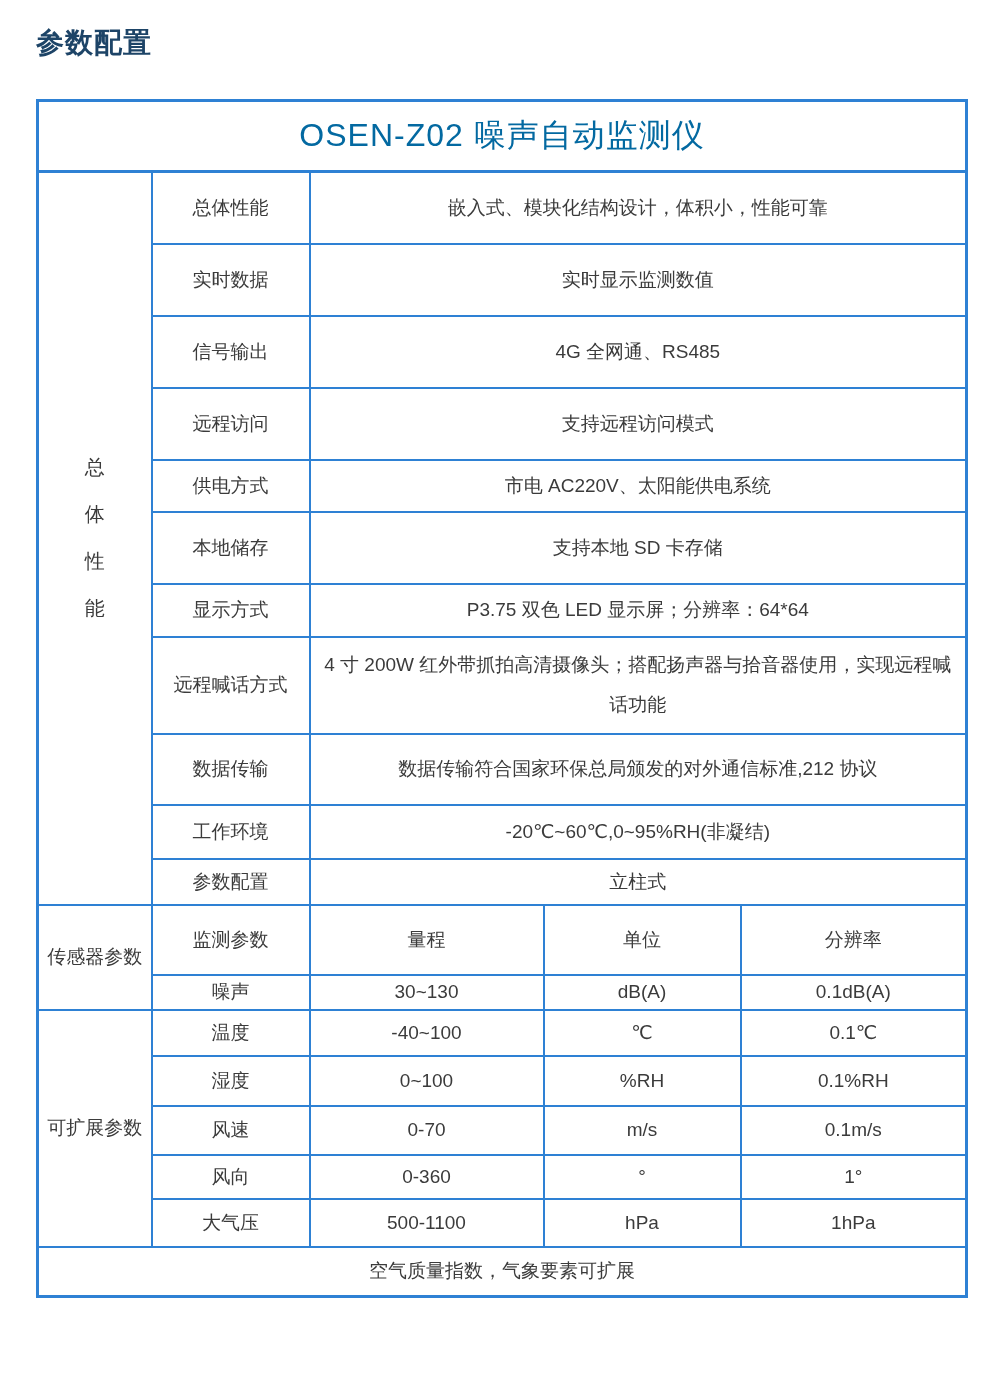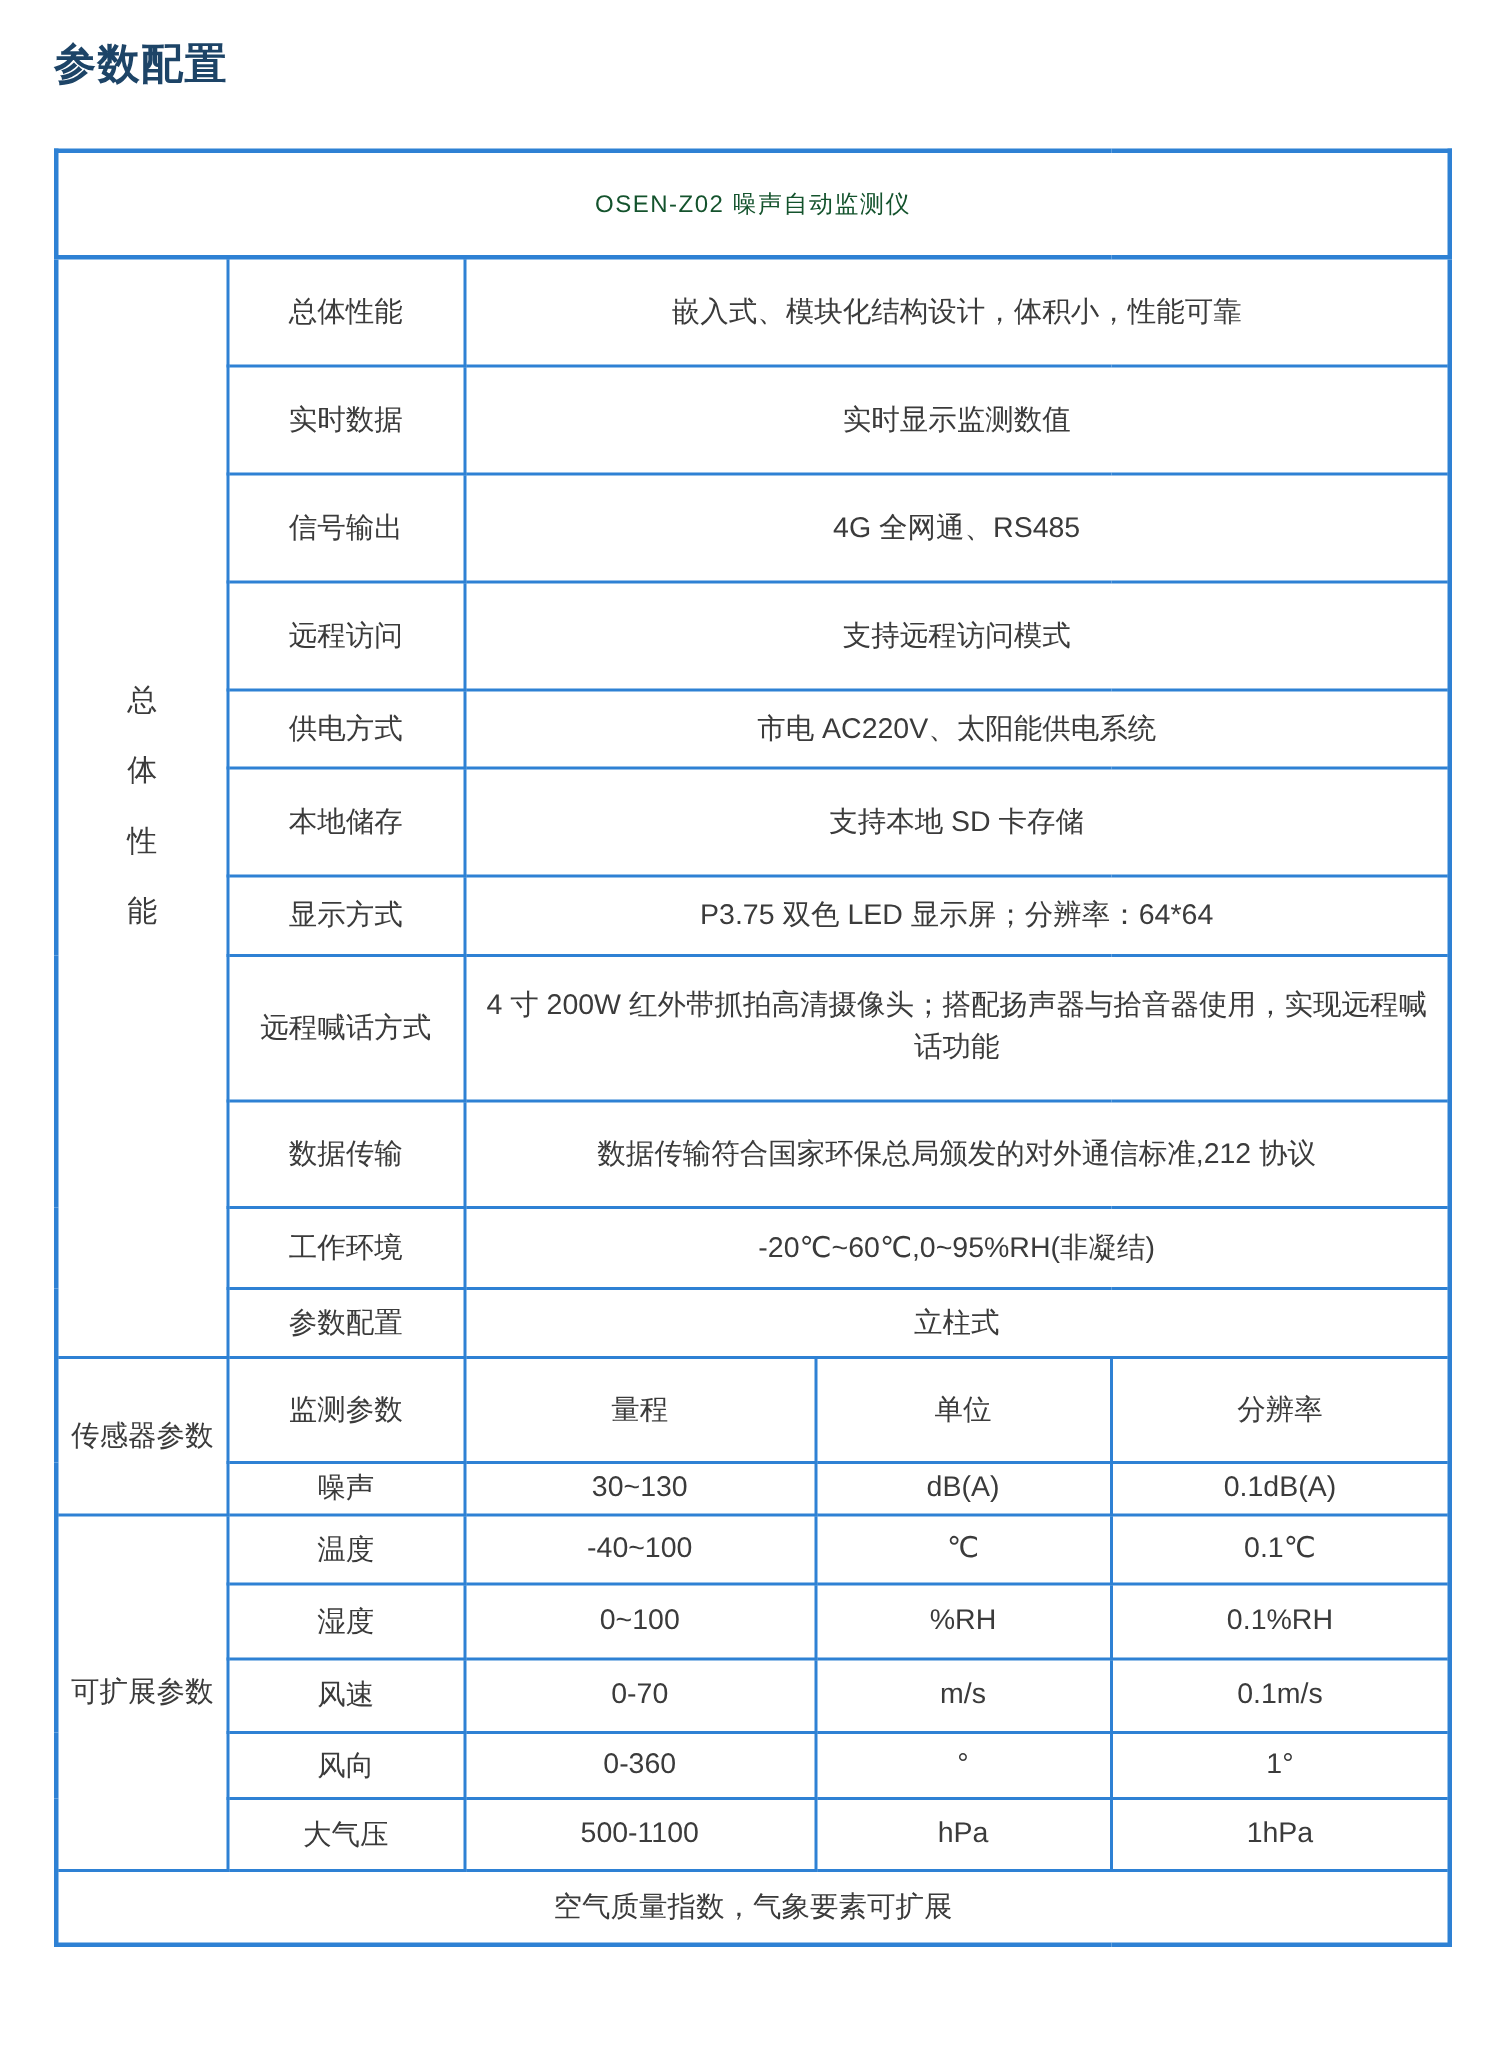--- a/index.html
+++ b/index.html
@@ -32,29 +32,29 @@
   }
   table.spec td {
     border: 2px solid #2e81d4;
     text-align: center;
     vertical-align: middle;
     font-size: 19px;
     padding: 2px 6px;
     overflow: hidden;
   }
   tr.title-row td {
-    font-size: 16px;
+    font-size: 32px;
     letter-spacing: 1px;
     border-bottom-width: 3px;
-    color: #14532d;
+    color: #0369a1;
   }
   td.section-cell { font-size: 19px; }
   td.thick-top { border-top-width: 3px; }
   .vlabel { line-height: 47px; font-size: 20px; }
-  td.talk-cell { line-height: 28px; padding: 0 28px; }
+  td.talk-cell { line-height: 40px; padding: 0 28px; }
 </style>
 </head>
 <body>
 
 <div class="page-heading">参数配置</div>
 
 <table class="spec">
   <colgroup>
     <col style="width:114px">
       <col style="width:158px">

